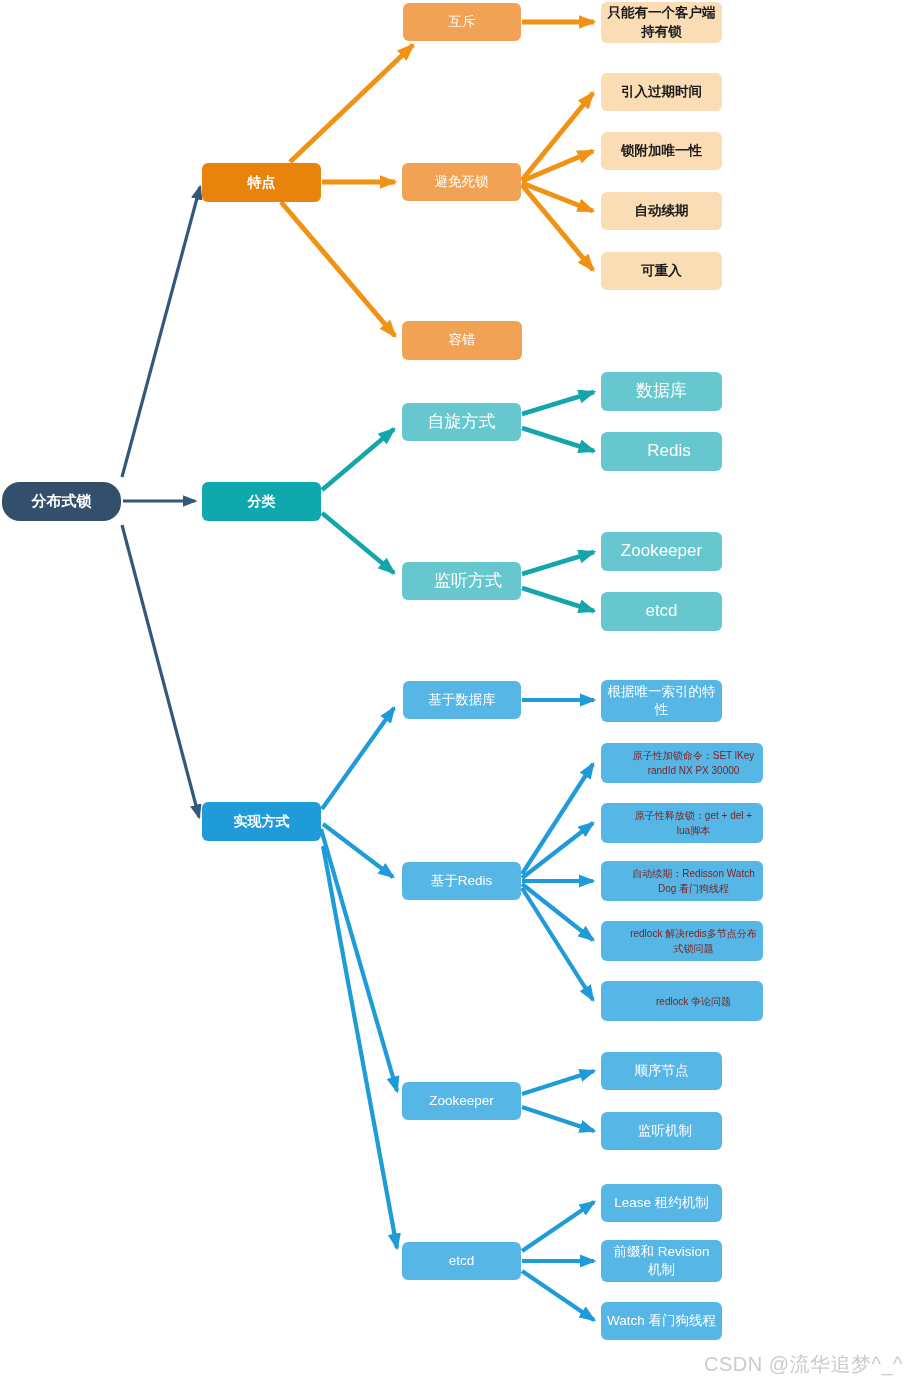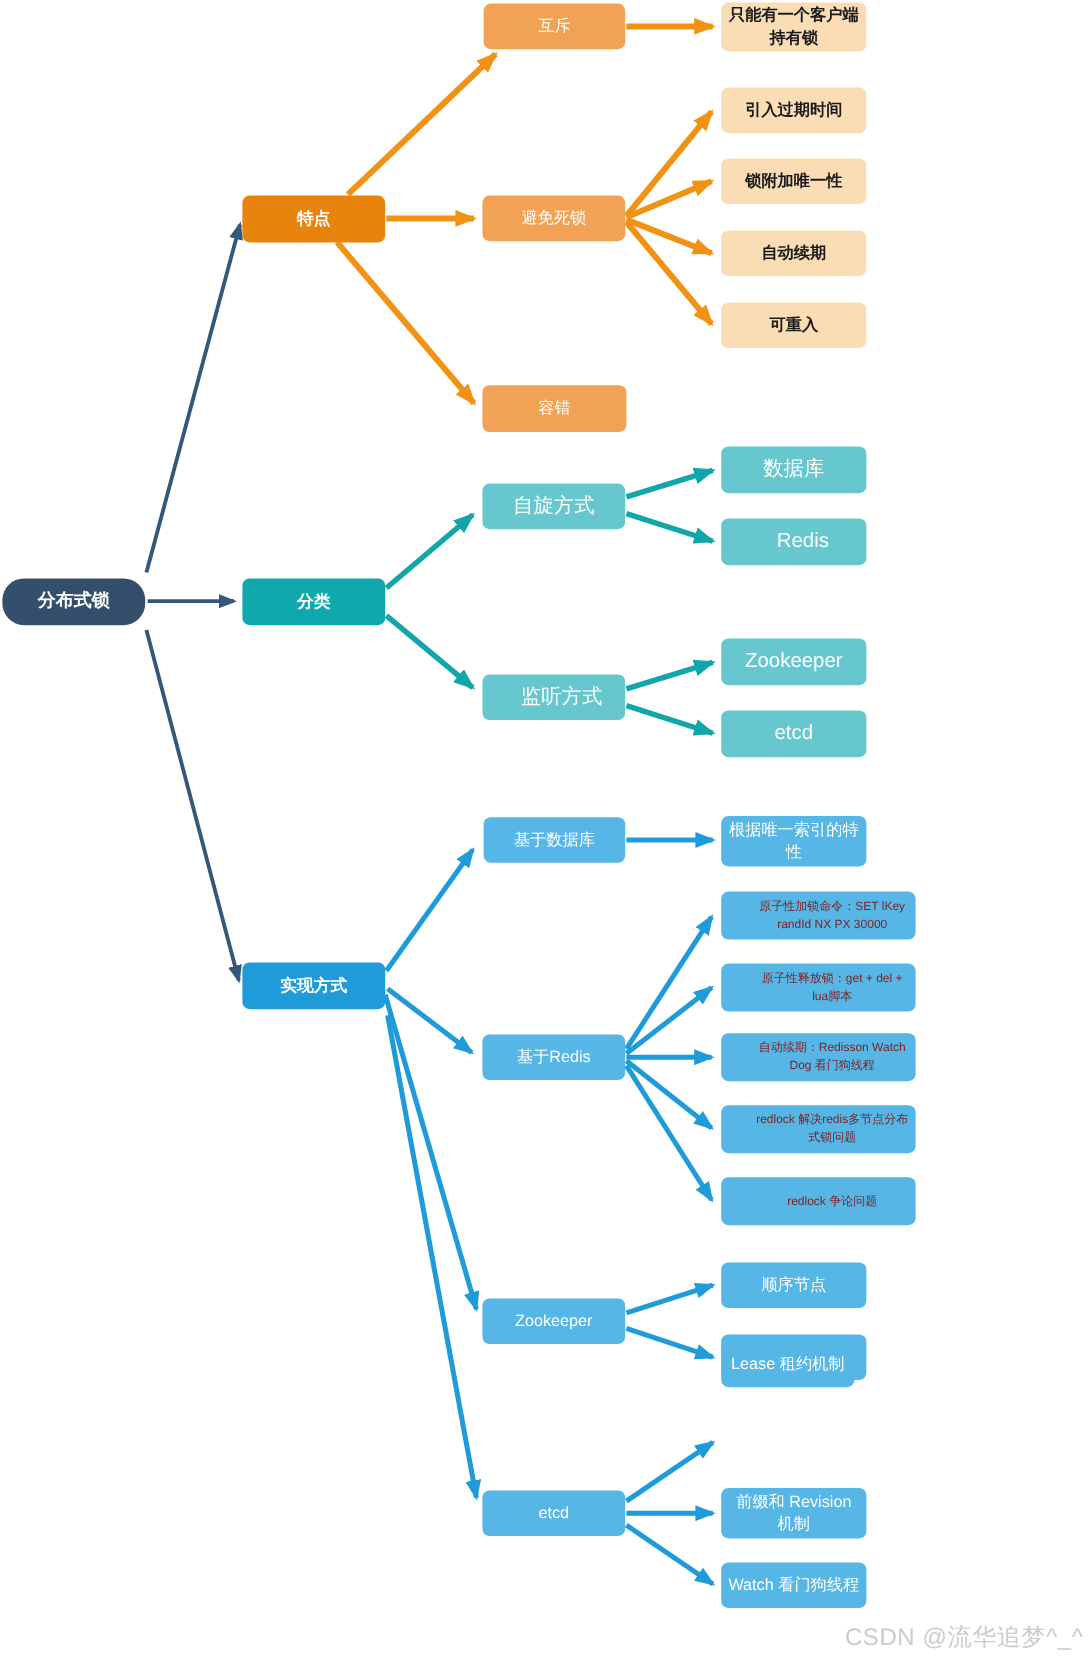--- a/index.html
+++ b/index.html
@@ -117,16 +117,16 @@
     <div class="node style-blueLight" style="left: 402px; top: 862px; width: 119px; height: 38px; background: rgb(86, 183, 231);">基于Redis</div>
     <div class="node style-blueWide" style="left: 601px; top: 743px; width: 162px; height: 40px; background: rgb(86, 183, 231);">原子性加锁命令：SET lKey randId NX PX 30000</div>
     <div class="node style-blueWide" style="left: 601px; top: 803px; width: 162px; height: 40px; background: rgb(86, 183, 231);">原子性释放锁：get + del + lua脚本</div>
     <div class="node style-blueWide" style="left: 601px; top: 921px; width: 162px; height: 40px; background: rgb(86, 183, 231);">redlock 解决redis多节点分布式锁问题</div>
     <div class="node style-blueWide" style="left: 601px; top: 861px; width: 162px; height: 40px; background: rgb(86, 183, 231);">自动续期：Redisson Watch Dog 看门狗线程</div>
     <div class="node style-blueWide" style="left: 601px; top: 981px; width: 162px; height: 40px; background: rgb(86, 183, 231);">redlock 争论问题</div>
     <div class="node style-blueLight" style="left: 402px; top: 1082px; width: 119px; height: 38px; background: rgb(86, 183, 231);">Zookeeper</div>
     <div class="node style-blueLight" style="left: 601px; top: 1052px; width: 121px; height: 38px; background: rgb(86, 183, 231);">顺序节点</div>
     <div class="node style-blueLight" style="left: 601px; top: 1112px; width: 121px; height: 38px; background: rgb(86, 183, 231); padding-left: 12px;">监听机制</div>
     <div class="node style-blueLight" style="left: 402px; top: 1242px; width: 119px; height: 38px; background: rgb(86, 183, 231);">etcd</div>
-    <div class="node style-blueLight" style="left: 601px; top: 1118px; width: 111px; height: 38px; background: rgb(86, 183, 231);">Lease 租约机制</div>
+    <div class="node style-blueLight" style="left: 601px; top: 1184px; width: 121px; height: 38px; background: rgb(86, 183, 231);">Lease 租约机制</div>
     <div class="node style-blueLight" style="left: 601px; top: 1240px; width: 121px; height: 42px; background: rgb(86, 183, 231);">前缀和 Revision 机制</div>
     <div class="node style-blueLight" style="left: 601px; top: 1302px; width: 121px; height: 38px; background: rgb(86, 183, 231);">Watch 看门狗线程</div>
   </div>
 
 </body></html>

